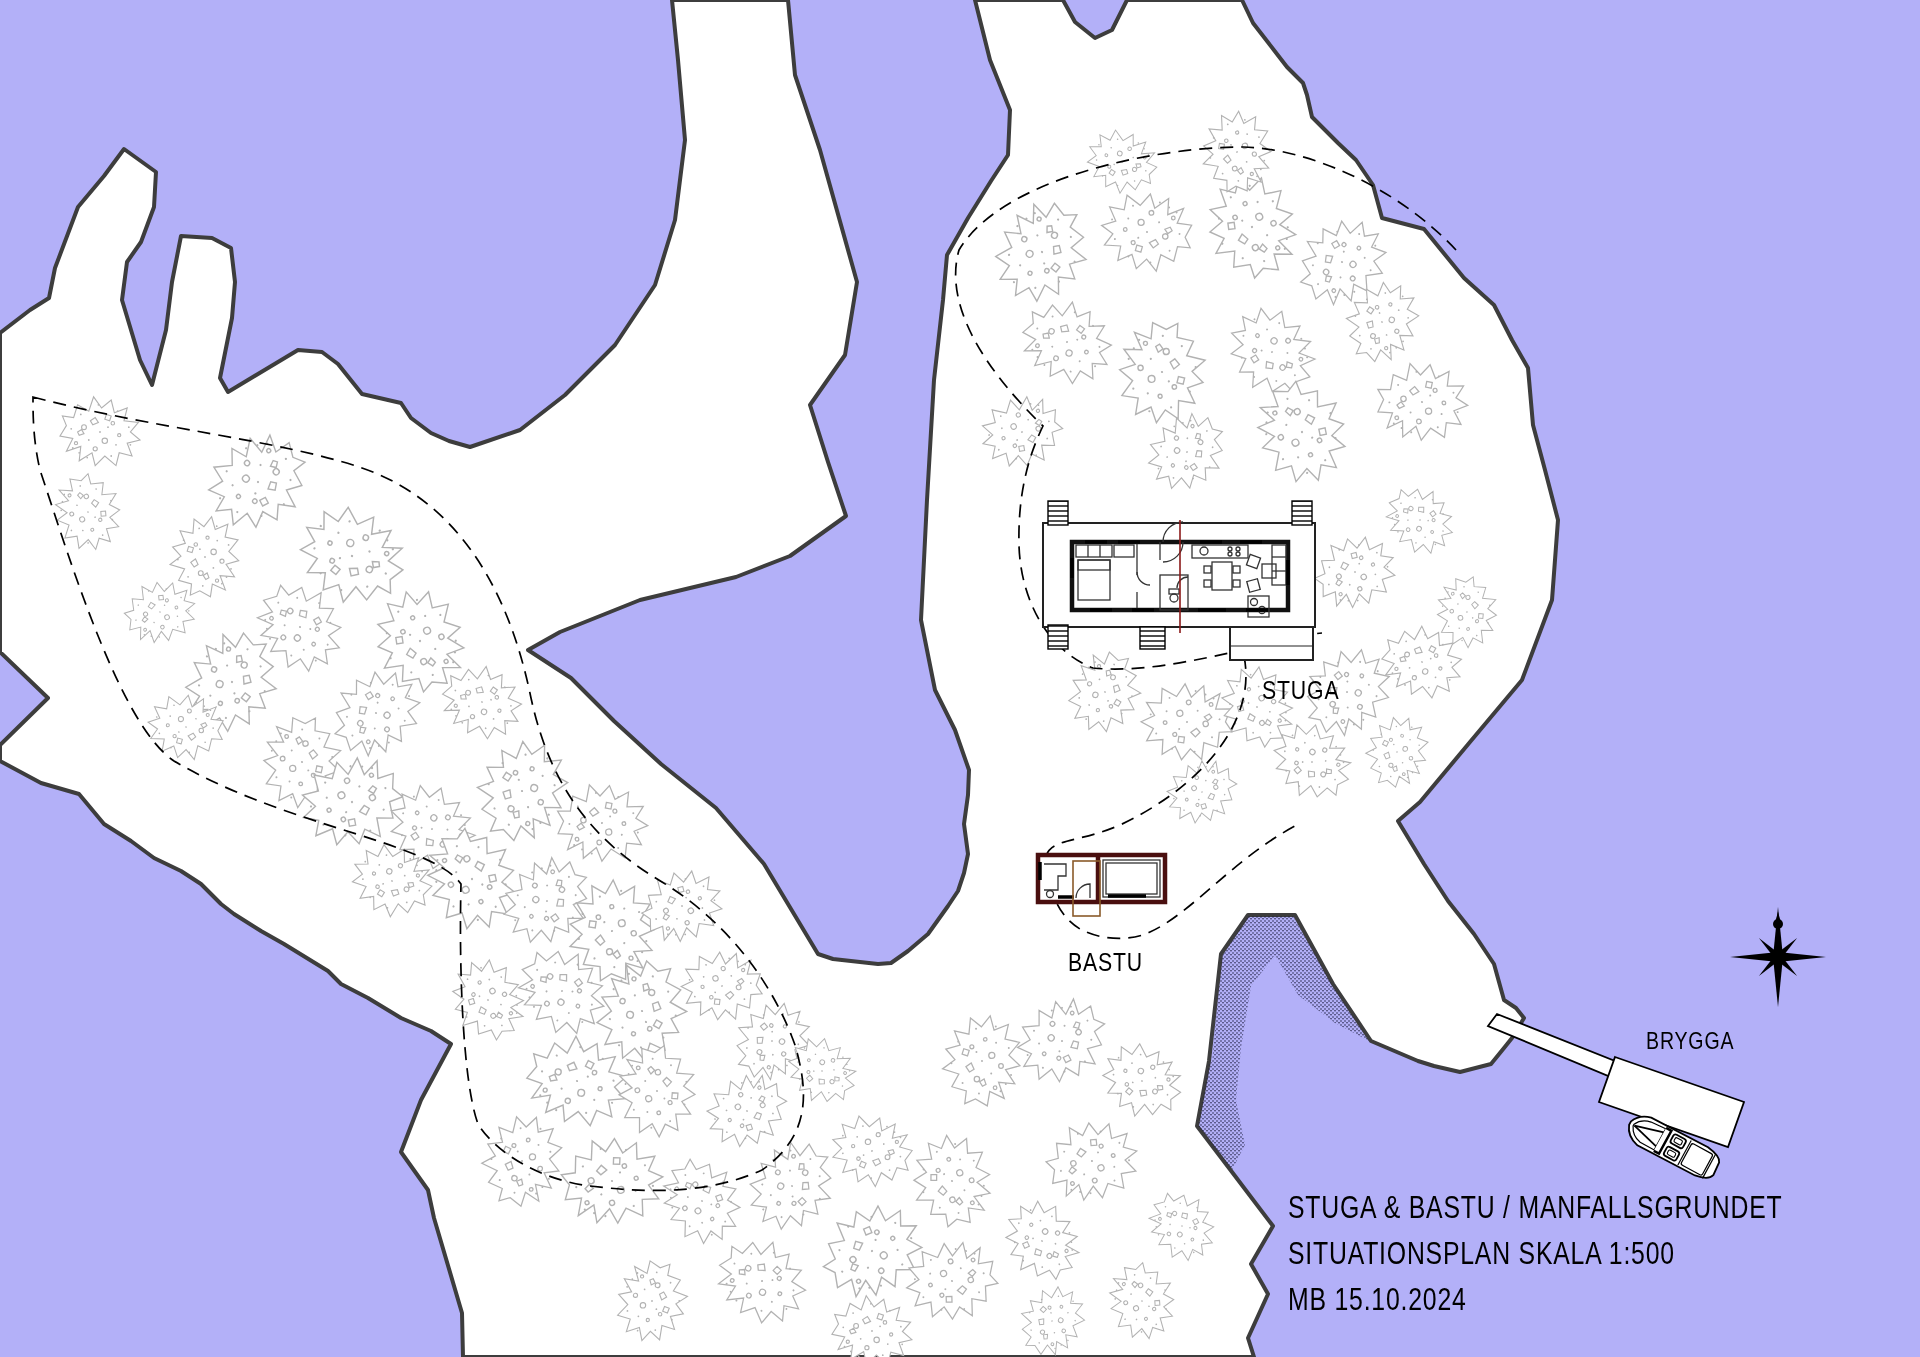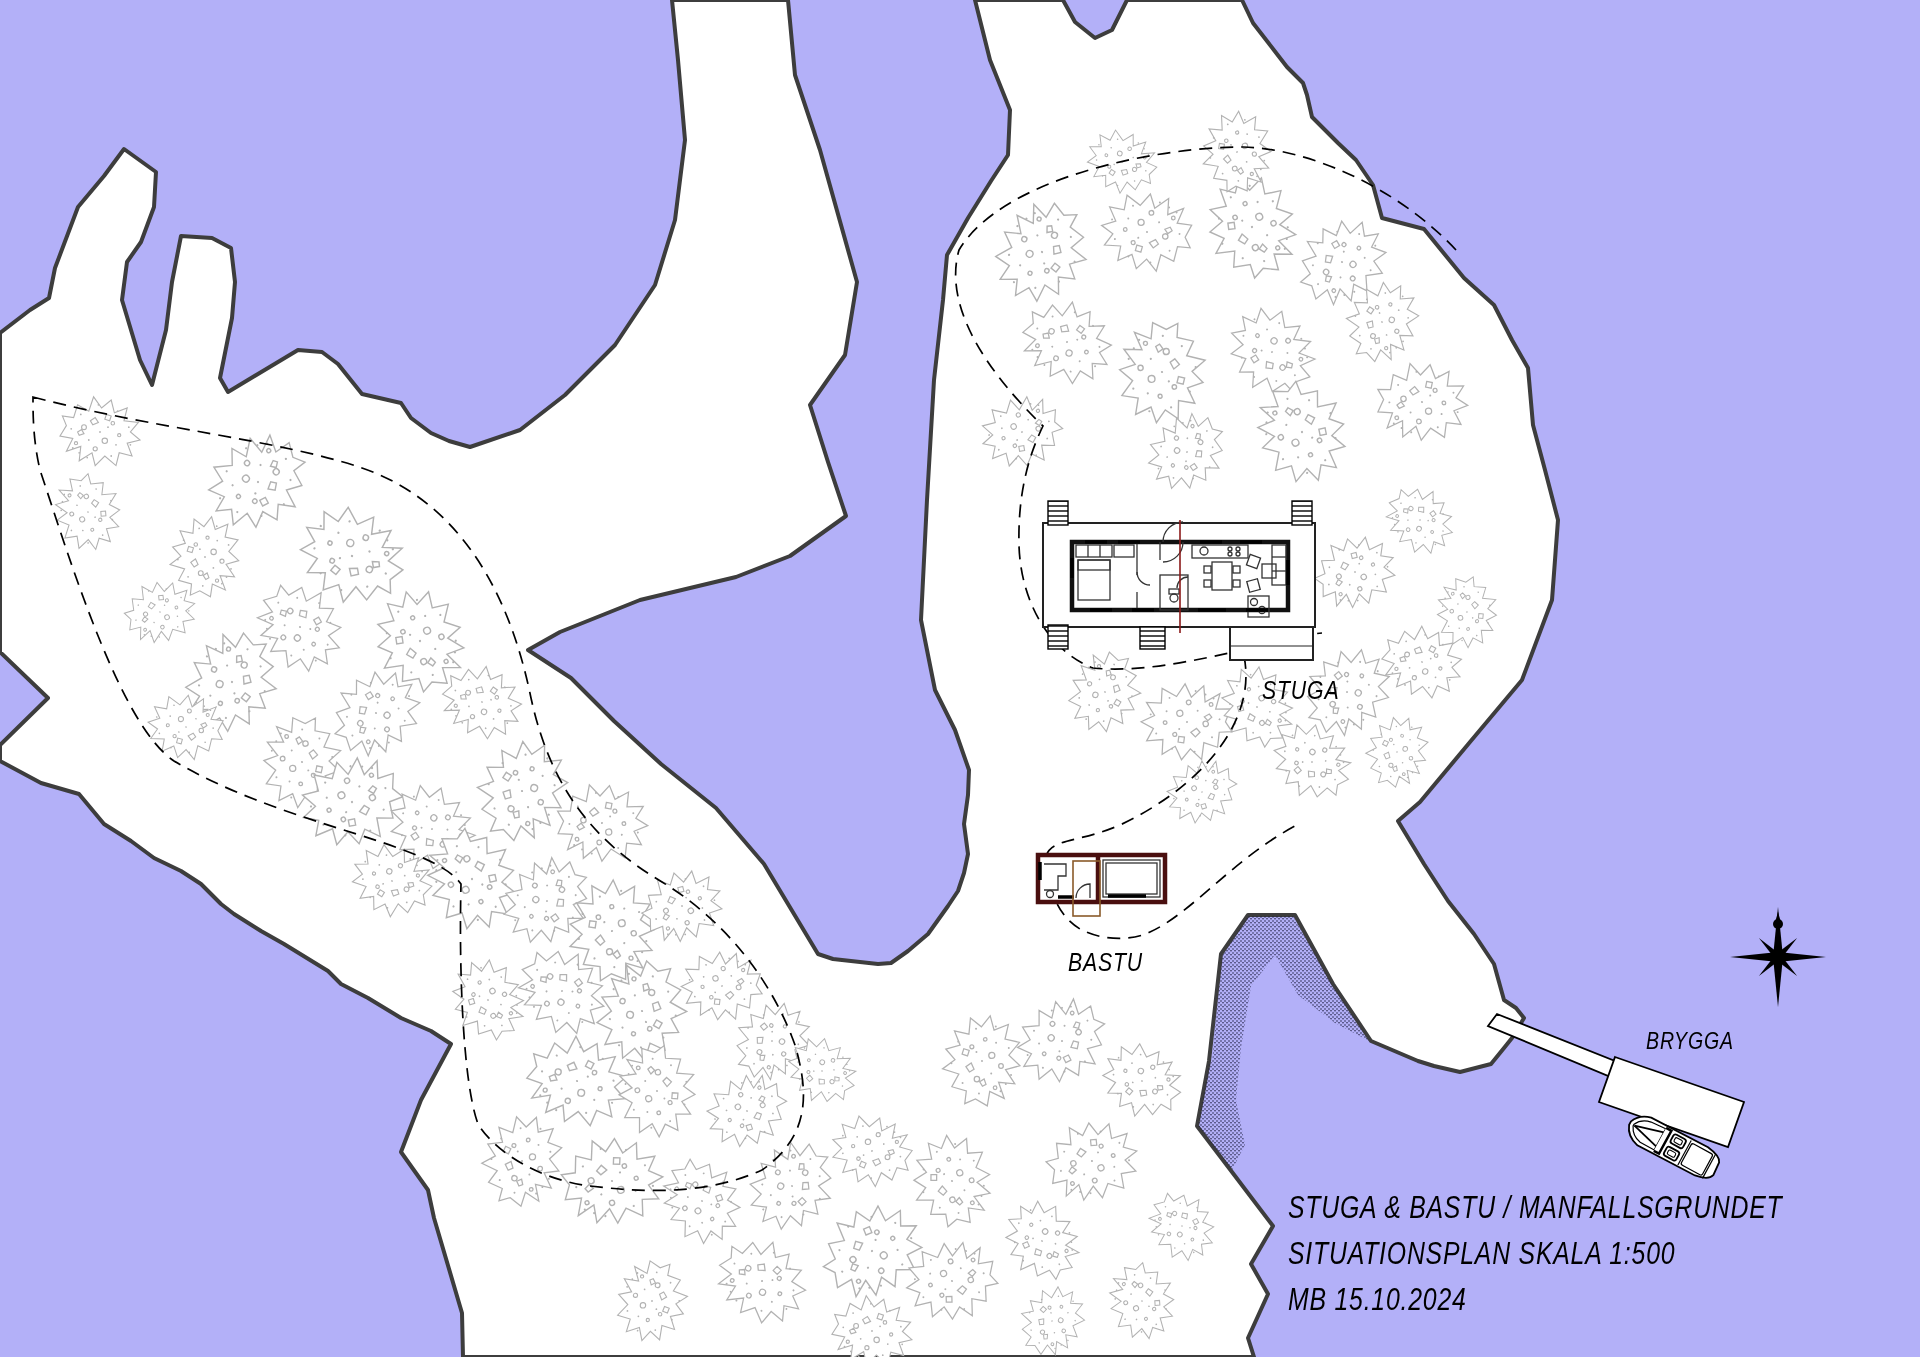--- a/index.html
+++ b/index.html
@@ -1,17 +1,17 @@
 <!DOCTYPE html>
 <html><head>
 <meta charset="utf-8">
 <style>
   html,body{margin:0;padding:0;background:#888;}
   .stage{width:1920px;height:1357px;position:relative;margin:0 auto;
-         font-family:"Liberation Sans", sans-serif;font-style:italic;}
+         font-family:"Liberation Sans", sans-serif;}
   svg{display:block;width:1920px;height:1357px;}
   text{font-family:"Liberation Sans", sans-serif;letter-spacing:1px;}
   .lbl{font-size:25px;fill:#000;}
   .title{font-size:31px;fill:#000;}
   .thin{fill:none;stroke:#333;stroke-width:1.3px;}
   .win{stroke:#000;stroke-width:3.5px;}
 </style>
 </head>
 <body>
 

